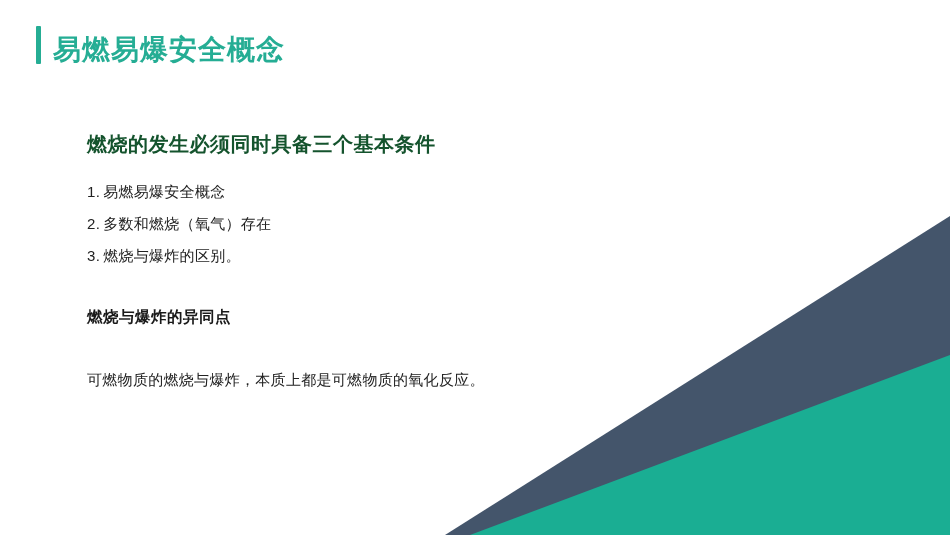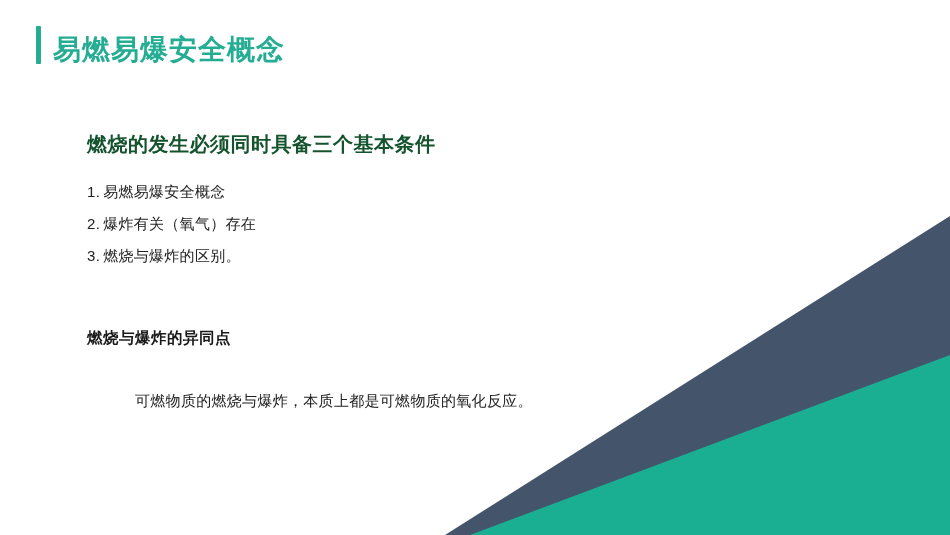--- a/index.html
+++ b/index.html
@@ -89,30 +89,29 @@
     color: #222222;
     line-height: 1;
     margin-bottom: 17px;
     letter-spacing: 0.3px;
     white-space: nowrap;
   }
   .list-index {
     margin-right: 3px;
   }
   .section-heading {
-    margin-top: 64px;
+    margin-top: 43px;
     font-size: 15.5px;
     font-weight: bold;
     color: #1a1a1a;
     line-height: 1.4;
     letter-spacing: 0.5px;
   }
   .para {
     margin-top: 44px;
-    margin-left: 48px;
   }
   .para-line {
     font-size: 15px;
     color: #222222;
     line-height: 1;
     margin-bottom: 20px;
     letter-spacing: 0.3px;
     white-space: nowrap;
   }
 </style>
@@ -134,21 +133,21 @@
   <div class="content">
 
 
     <div class="heading">燃烧的发生必须同时具备三个基本条件</div>
 
     <ul class="list">
       <li class="list-item">
         <span class="list-index">1.</span><span>易燃易爆安全概念</span>
       </li>
       <li class="list-item">
-        <span class="list-index">2.</span><span>爆炸有关（氧气）存在</span>
+        <span class="list-index">2.</span><span>多数和燃烧（氧气）存在</span>
       </li>
       <li class="list-item">
         <span class="list-index">3.</span><span>燃烧与爆炸的区别。</span>
       </li>
     </ul>
 
     <div class="section-heading">燃烧与爆炸的异同点</div>
 
     <div class="para">
       <div class="para-line">可燃物质的燃烧与爆炸，本质上都是可燃物质的氧化反应。</div>

